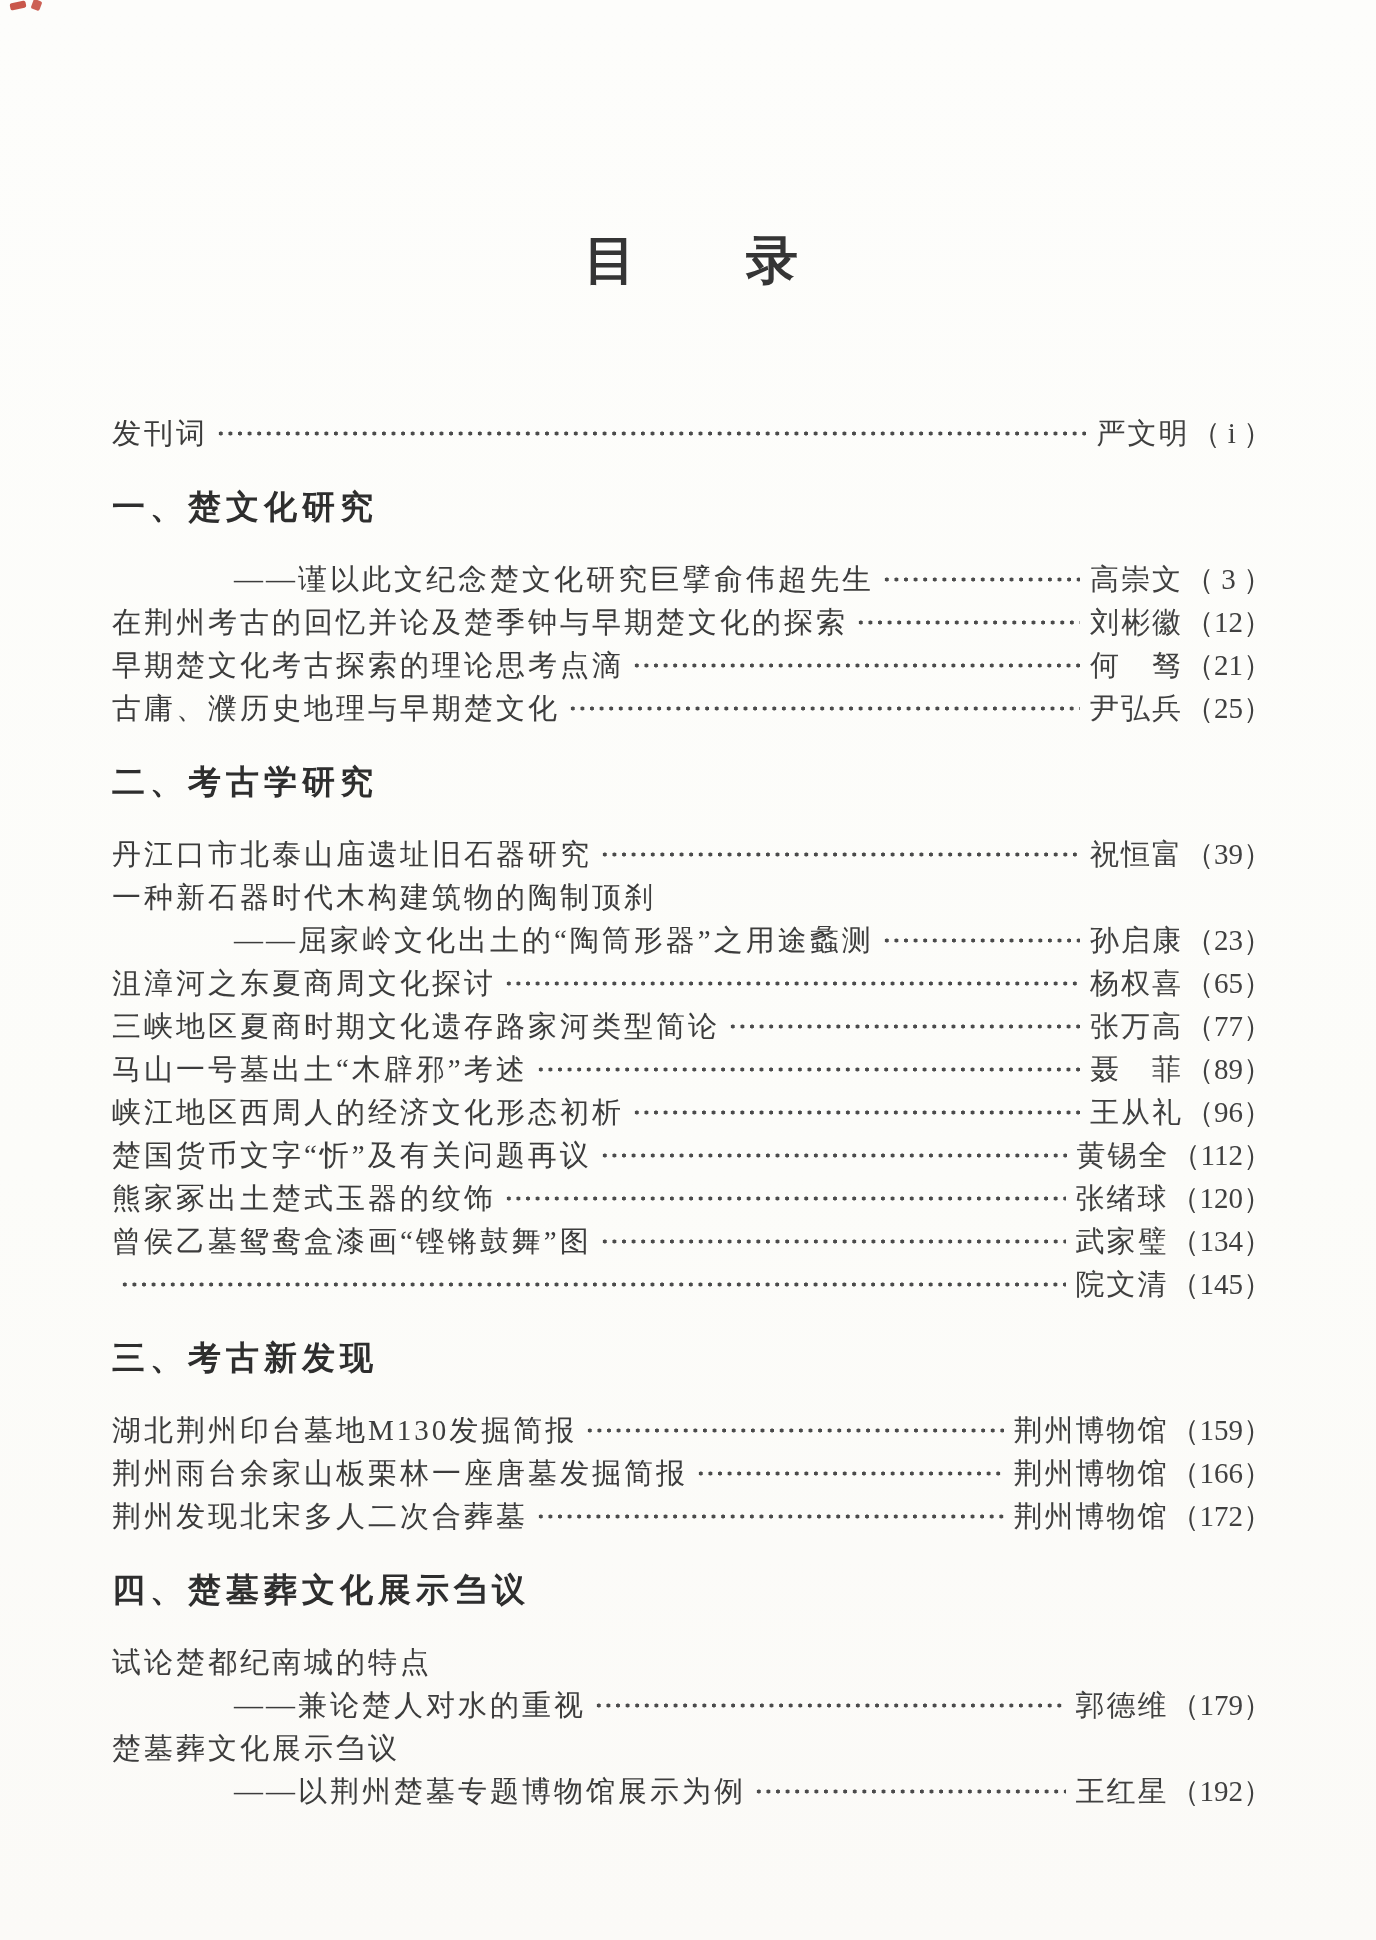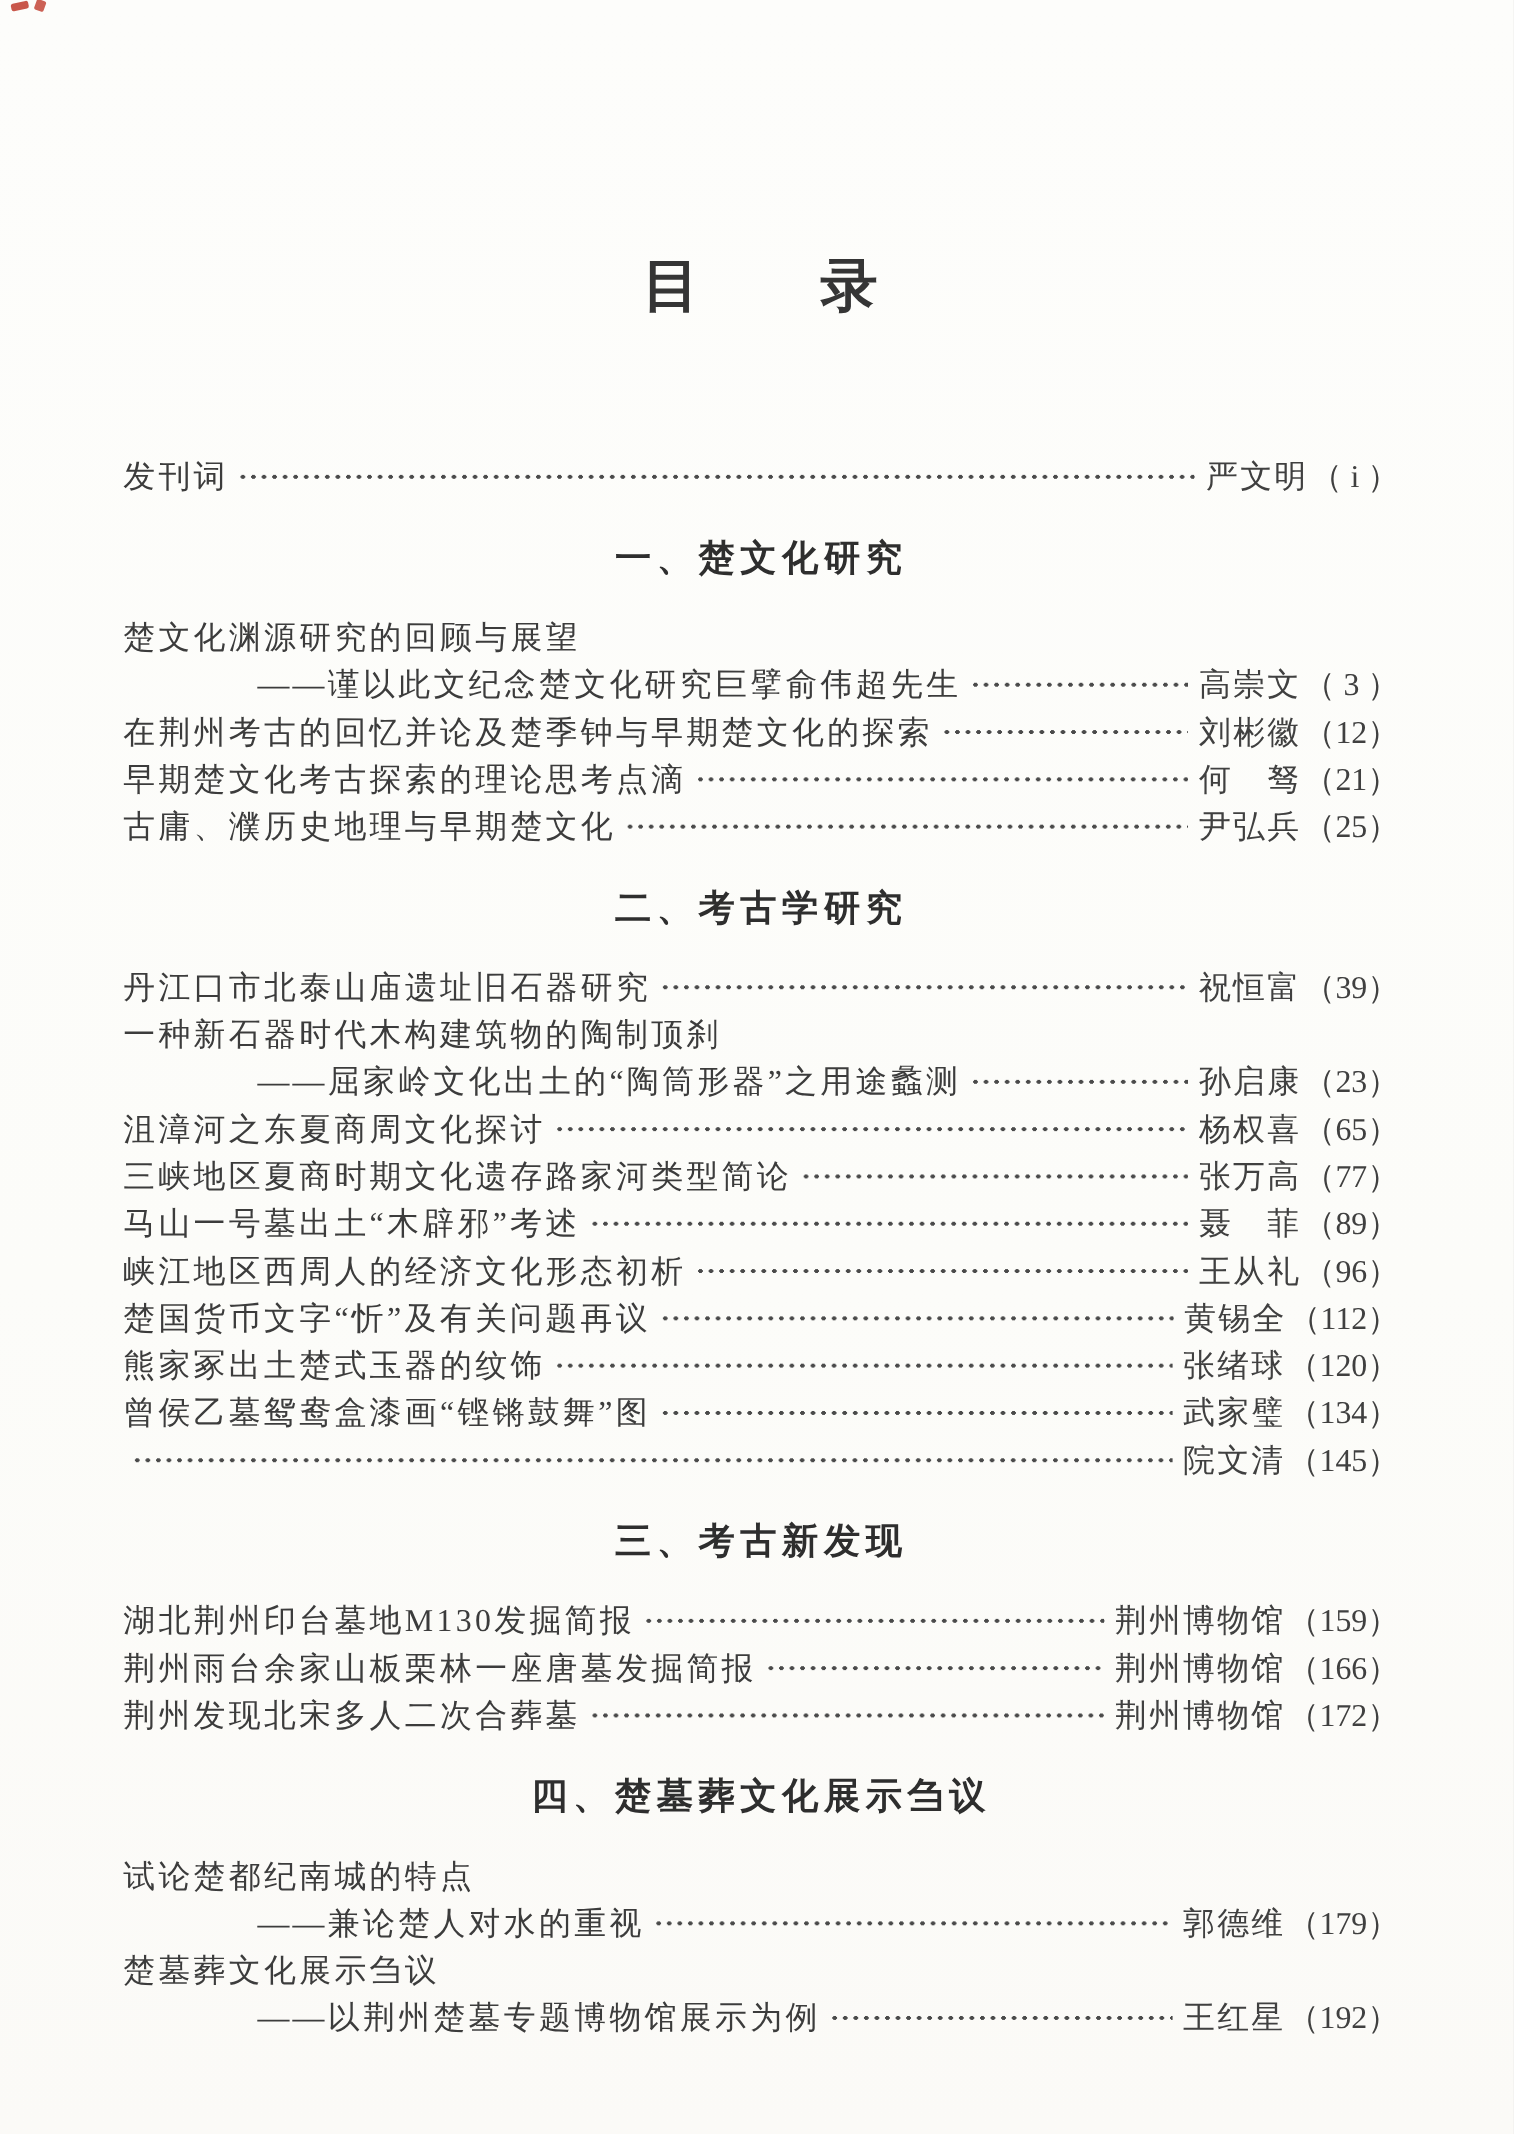--- a/index.html
+++ b/index.html
@@ -32,21 +32,21 @@
     line-height: 62px;
     font-weight: 600;
     letter-spacing: 2px;
     color: #353535;
     font-family: "Liberation Serif", "DejaVu Serif", serif;
   }
   .toc { width: 100%; }
   .section-heading {
     margin: 30px 0;
     line-height: 43px;
-    text-align: center;
+    text-align: left;
     font-size: 33px;
     font-weight: 700;
     letter-spacing: 5px;
     color: #2e2e2e;
     font-family: "Liberation Sans", "DejaVu Sans", sans-serif;
   }
   .entry { margin: 0; }
   .entry-line {
     display: flex;
     align-items: center;
@@ -81,23 +81,20 @@
       <div class="entry">
         <div class="entry-line">
           <span class="entry-title">发刊词</span>
           <span class="leader"></span>
           <span class="author">严文明</span>
           <span class="pageref">（ i ）</span>
         </div>
       </div>
       <h2 class="section-heading">一、楚文化研究</h2>
       <div class="entry">
-        <div class="entry-line">
-          <span class="entry-title">楚文化渊源研究的回顾与展望</span>
-        </div>
         <div class="entry-line cont">
           <span class="entry-title">——谨以此文纪念楚文化研究巨擘俞伟超先生</span>
           <span class="leader"></span>
           <span class="author">高崇文</span>
           <span class="pageref">（ 3 ）</span>
         </div>
       </div>
       <div class="entry">
         <div class="entry-line">
           <span class="entry-title">在荆州考古的回忆并论及楚季钟与早期楚文化的探索</span>

